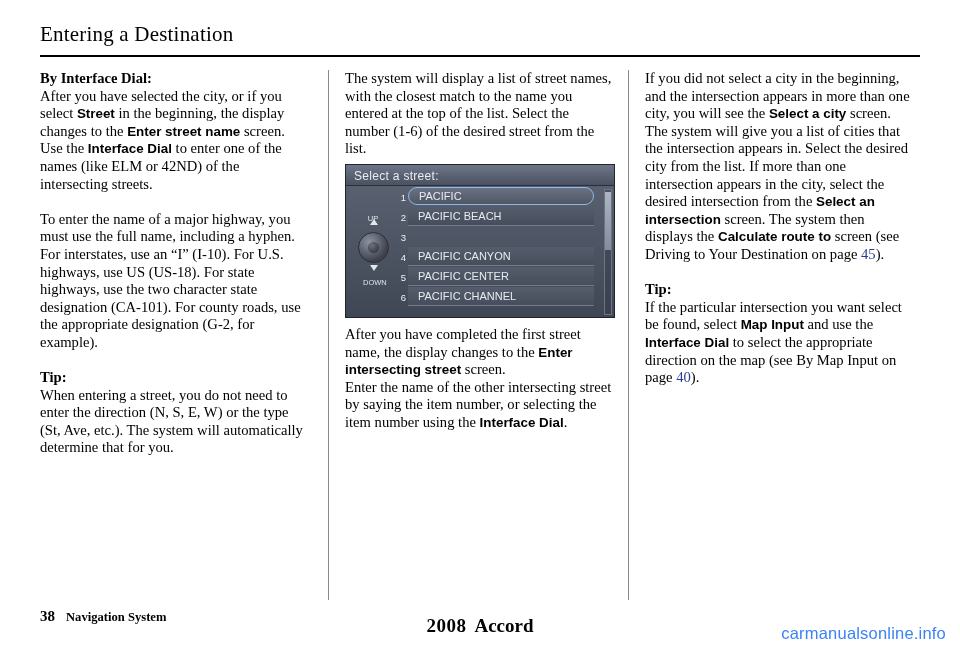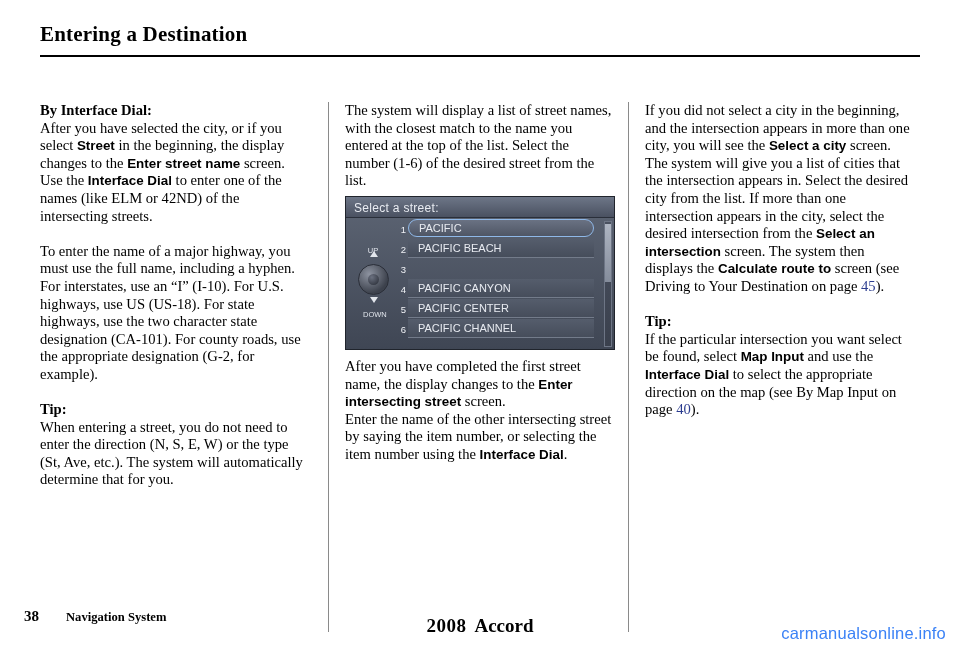--- a/index.html
+++ b/index.html
@@ -19,39 +19,38 @@
     position: absolute;
     left: 0; top: 0;
     width: 960px;
     height: 655px;
   }
   .title {
     position: absolute;
     left: 40px;
     top: 22px;
     font-size: 21px;
-    font-weight: bold;
+    font-weight: normal;
     font-family: "Liberation Serif", serif;
     letter-spacing: 0.2px;
   }
   .title-rule {
     position: absolute;
     left: 40px;
     top: 55px;
     width: 880px;
     height: 2px;
     background: #000000;
   }
   .columns {
     position: absolute;
     left: 40px;
     top: 70px;
     width: 880px;
     height: 530px;
-    margin-top: 32px;
   }
   .col {
     position: absolute;
     top: 0;
     width: 270px;
     font-size: 14.6px;
     line-height: 17.6px;
   }
   .col1 { left: 0px; }
   .col2 { left: 305px; }
@@ -225,21 +224,21 @@
     position: absolute;
     left: 0; top: 2px;
     width: 100%;
     height: 58px;
     background: linear-gradient(#aeb5c2, #848c9b);
   }
 
   
   .footer-pg {
     position: absolute;
-    left: 24px;
+    left: 40px;
     top: 608px;
     font-family: "Liberation Serif", serif;
     font-weight: bold;
     font-size: 15px;
   }
   .footer-label {
     position: absolute;
     left: 66px;
     top: 610px;
     font-family: "Liberation Serif", serif;

